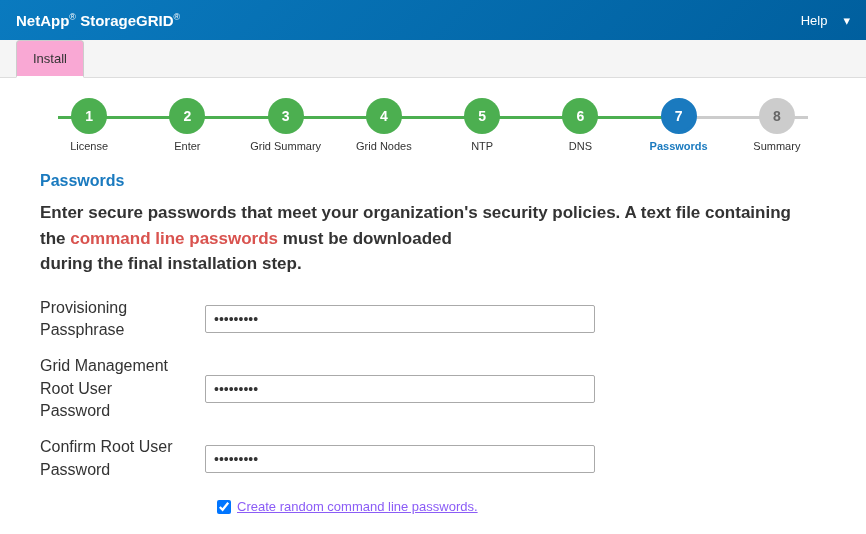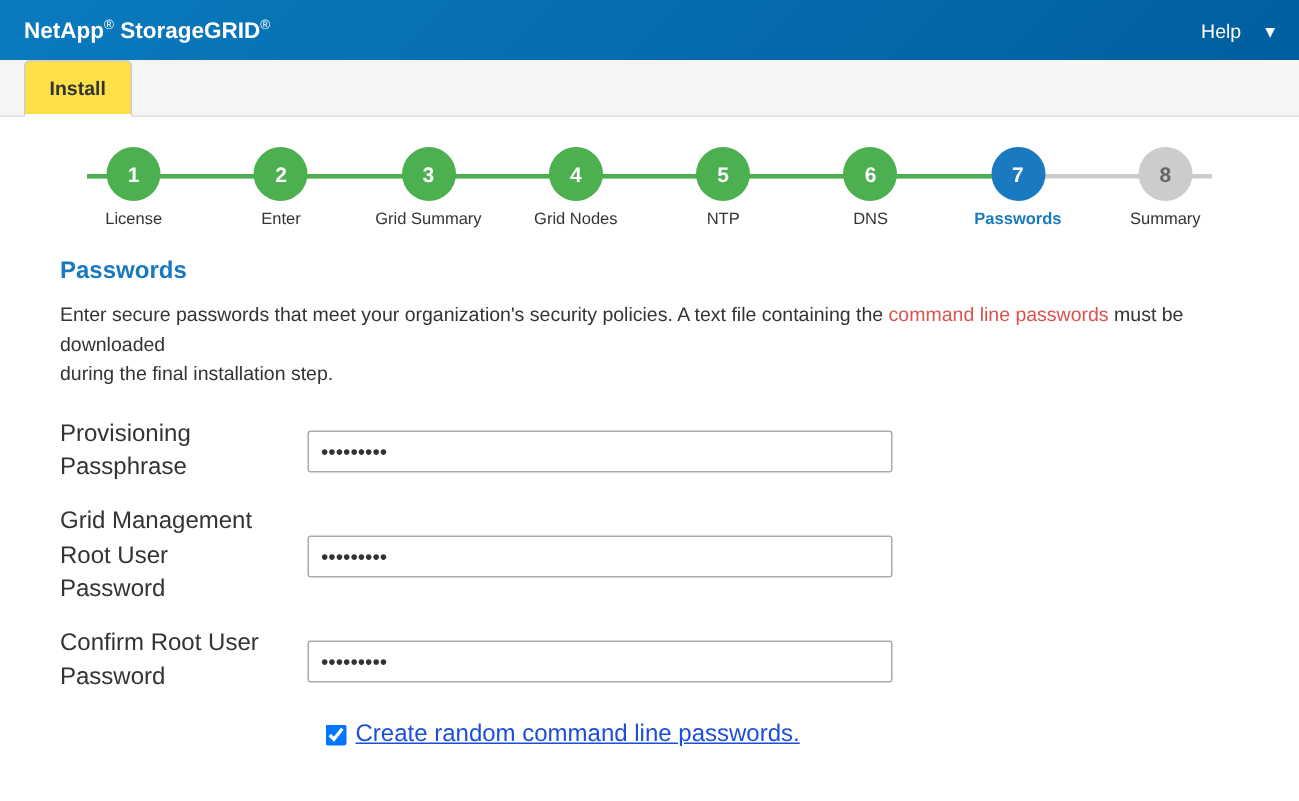--- a/index.html
+++ b/index.html
@@ -47,23 +47,23 @@
       cursor: pointer;
       border-bottom: 2px solid transparent;
       margin-bottom: -1px;
       background: #e0e0e0;
       border-top: 1px solid #ccc;
       border-left: 1px solid #ccc;
       border-right: 1px solid #ccc;
       border-radius: 4px 4px 0 0;
     }
     .tab.active {
-      background: #fde047;
+      background: #f9a8d4;
       border-bottom: 2px solid #fff;
-      font-weight: bold;
+      font-weight: normal;
     }
 
     
     .wizard {
       padding: 20px 40px 10px;
       display: flex;
       align-items: flex-start;
       justify-content: center;
       position: relative;
     }
@@ -136,25 +136,26 @@
     .content {
       padding: 10px 40px 20px;
     }
     .section-title {
       font-size: 16px;
       color: #1a7abf;
       font-weight: bold;
       margin-bottom: 10px;
     }
     .description {
-      font-size: 13px;
+      font-size: 17px;
       color: #333;
       margin-bottom: 20px;
       line-height: 1.5;
       max-width: 780px;
+      font-weight: bold;
     }
     .description a, .link {
       color: #d9534f;
       text-decoration: none;
     }
 
     
     .form-table {
       width: 100%;
       max-width: 700px;
@@ -193,22 +194,22 @@
       align-items: center;
       gap: 6px;
       padding-left: 177px;
       margin-top: 4px;
     }
     .checkbox-row input[type="checkbox"] {
       width: 14px;
       height: 14px;
     }
     .checkbox-label {
-      font-size: 16px;
-      color: #1d4ed8;
+      font-size: 13px;
+      color: #8b5cf6;
       text-decoration: underline;
       cursor: pointer;
     }
   </style>
 </head>
 <body>
 
 <div class="header">
   <div class="header-logo">
     <span>NetApp</span><sup>®</sup>

